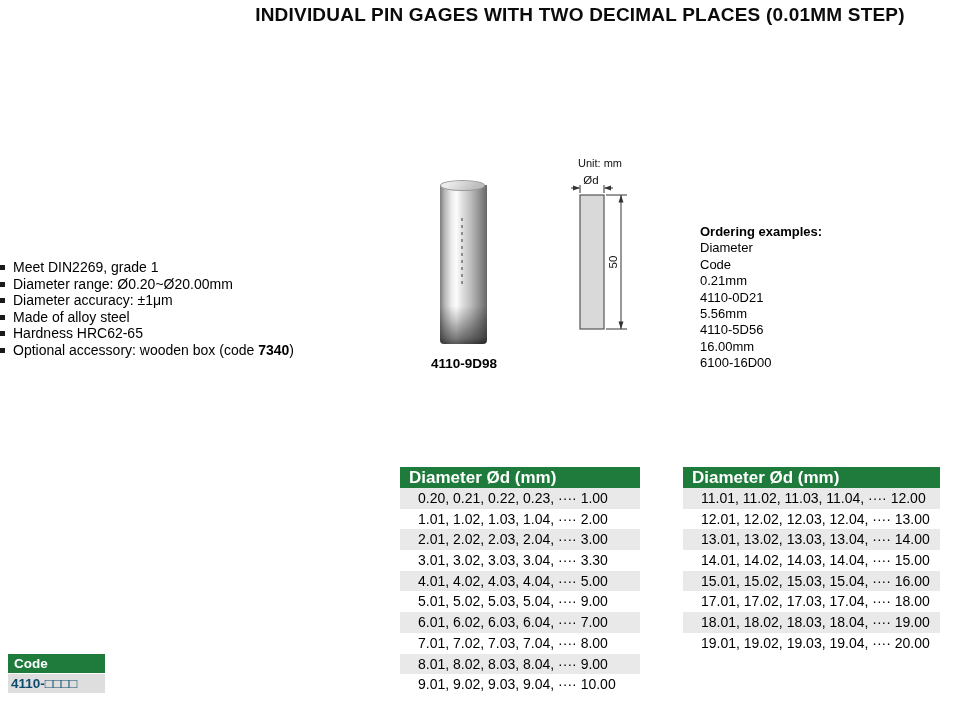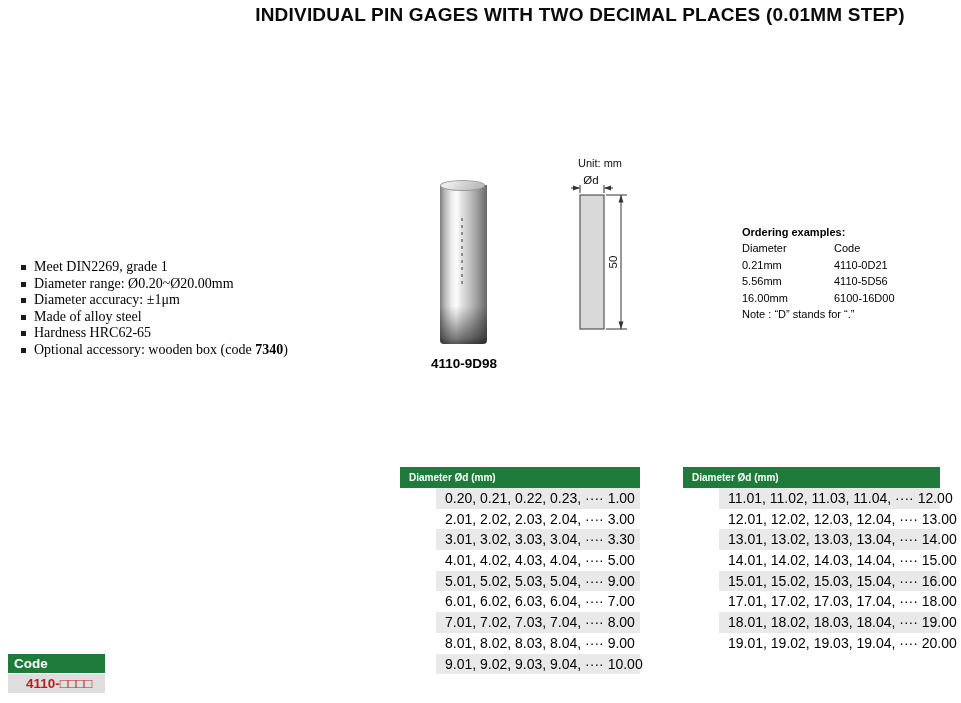--- a/index.html
+++ b/index.html
@@ -12,21 +12,21 @@
   }
 
   
   .title {
     position:absolute; left:190px; top:4px; width:780px; margin:0;
     text-align:center; font-size:19px; font-weight:bold; letter-spacing:.2px;
     color:#0b0b0b;
   }
 
   
-  .features { position:absolute; left:21px; top:259px; font-size:14px;font-family:Liberation Serif, serif; }
+  .features { position:absolute; left:0; top:259px; font-size:14px; }
   .feature { display:flex; align-items:flex-start; height:16.6px; line-height:16.6px; white-space:nowrap; }
   .bullet { width:5px; height:5px; background:#1a1a1a; margin:6px 8px 0 0; flex:none; }
 
   
   .pin { position:absolute; left:440px; top:180px; width:47px; height:164px; }
   .pin-top {
     position:absolute; left:0; top:0; width:45px; height:11px;
     border-radius:50%; border:1px solid #9a9a9a;
     background:linear-gradient(135deg,#ececec 20%,#bdbdbd 80%);
     box-sizing:border-box; z-index:2;
@@ -45,47 +45,47 @@
   .pin-label {
     position:absolute; left:404px; top:356px; width:120px;
     text-align:center; font-size:13.5px; font-weight:bold;
   }
 
   
   .drawing { position:absolute; left:570px; top:155px; }
   .drawing text { font-family:"Liberation Sans", sans-serif; fill:#111; }
 
   
-  .ordering { position:absolute; left:742px; top:224px; font-size:11px; line-height:16.4px; }
+  .ordering { position:absolute; left:700px; top:224px; font-size:13px; line-height:16.4px; }
   .ord-title { font-weight:bold; }
-  .ord-row { display:flex; white-space:nowrap; }
+  .ord-row { display:flex; white-space:nowrap;flex-direction:column; }
   .ord-col1 { width:92px; flex:none; }
 
   
   .code-box { position:absolute; left:8px; top:654px; width:97px; font-size:13.5px; }
   .code-head {
     background:var(--green,#1e7b3c); color:#fff; font-weight:bold;
     height:19px; line-height:19px; padding-left:6px;
   }
   .code-val {
-    background:var(--code_value_bg,#dedede); font-weight:bold; color:#b91c1c;
-    height:19px; line-height:19px; padding-left:18px; margin-top:1px;
+    background:var(--code_value_bg,#dedede); font-weight:bold; color:#0c4a6e;
+    height:19px; line-height:19px; padding-left:3px; margin-top:1px;
   }
 
   
   .dtable { position:absolute; top:467px; }
   .dtable-left  { left:400px; width:240px; }
   .dtable-right { left:683px; width:257px; }
   .thead {
     background:var(--green,#1e7b3c); color:#fff; font-weight:bold;
-    font-size:10px; height:21px; line-height:21px; padding-left:9px;
+    font-size:17px; height:21px; line-height:21px; padding-left:9px;
   }
   .trow {
-    height:20.7px; line-height:20.7px; font-size:14px; padding-left:9px;
-    white-space:nowrap; background:#fff;margin-left:36px;
+    height:20.7px; line-height:20.7px; font-size:14px; padding-left:18px;
+    white-space:nowrap; background:#fff;
   }
   .trow:nth-child(odd) { background:var(--row_gray,#e9e9e9); }
 </style>
 </head>
 <body>
 
 <h1 class="title">INDIVIDUAL PIN GAGES WITH TWO DECIMAL PLACES (0.01MM STEP)</h1>
 
 <div class="features">
   <div>
@@ -159,33 +159,33 @@
     </div>
       <div class="ord-row">
       <span class="ord-col1">5.56mm</span>
       <span class="ord-col2">4110-5D56</span>
     </div>
       <div class="ord-row">
       <span class="ord-col1">16.00mm</span>
       <span class="ord-col2">6100-16D00</span>
     </div>
     </div>
-  <div class="ord-note">Note : “D” stands for “.”</div>
 </div>
 
 <div class="code-box">
   <div class="code-head">Code</div>
   <div class="code-val">4110-□□□□</div>
 </div>
 
 <div class="dtable dtable-left">
   <div class="thead">Diameter Ød (mm)</div>
   <div>
 
   <div class="trow">0.20, 0.21, 0.22, 0.23, ···· 1.00</div>
+      <div class="trow">1.01, 1.02, 1.03, 1.04, ···· 2.00</div>
       <div class="trow">2.01, 2.02, 2.03, 2.04, ···· 3.00</div>
       <div class="trow">3.01, 3.02, 3.03, 3.04, ···· 3.30</div>
       <div class="trow">4.01, 4.02, 4.03, 4.04, ···· 5.00</div>
       <div class="trow">5.01, 5.02, 5.03, 5.04, ···· 9.00</div>
       <div class="trow">6.01, 6.02, 6.03, 6.04, ···· 7.00</div>
       <div class="trow">7.01, 7.02, 7.03, 7.04, ···· 8.00</div>
       <div class="trow">8.01, 8.02, 8.03, 8.04, ···· 9.00</div>
       <div class="trow">9.01, 9.02, 9.03, 9.04, ···· 10.00</div>
     </div>
 </div>

